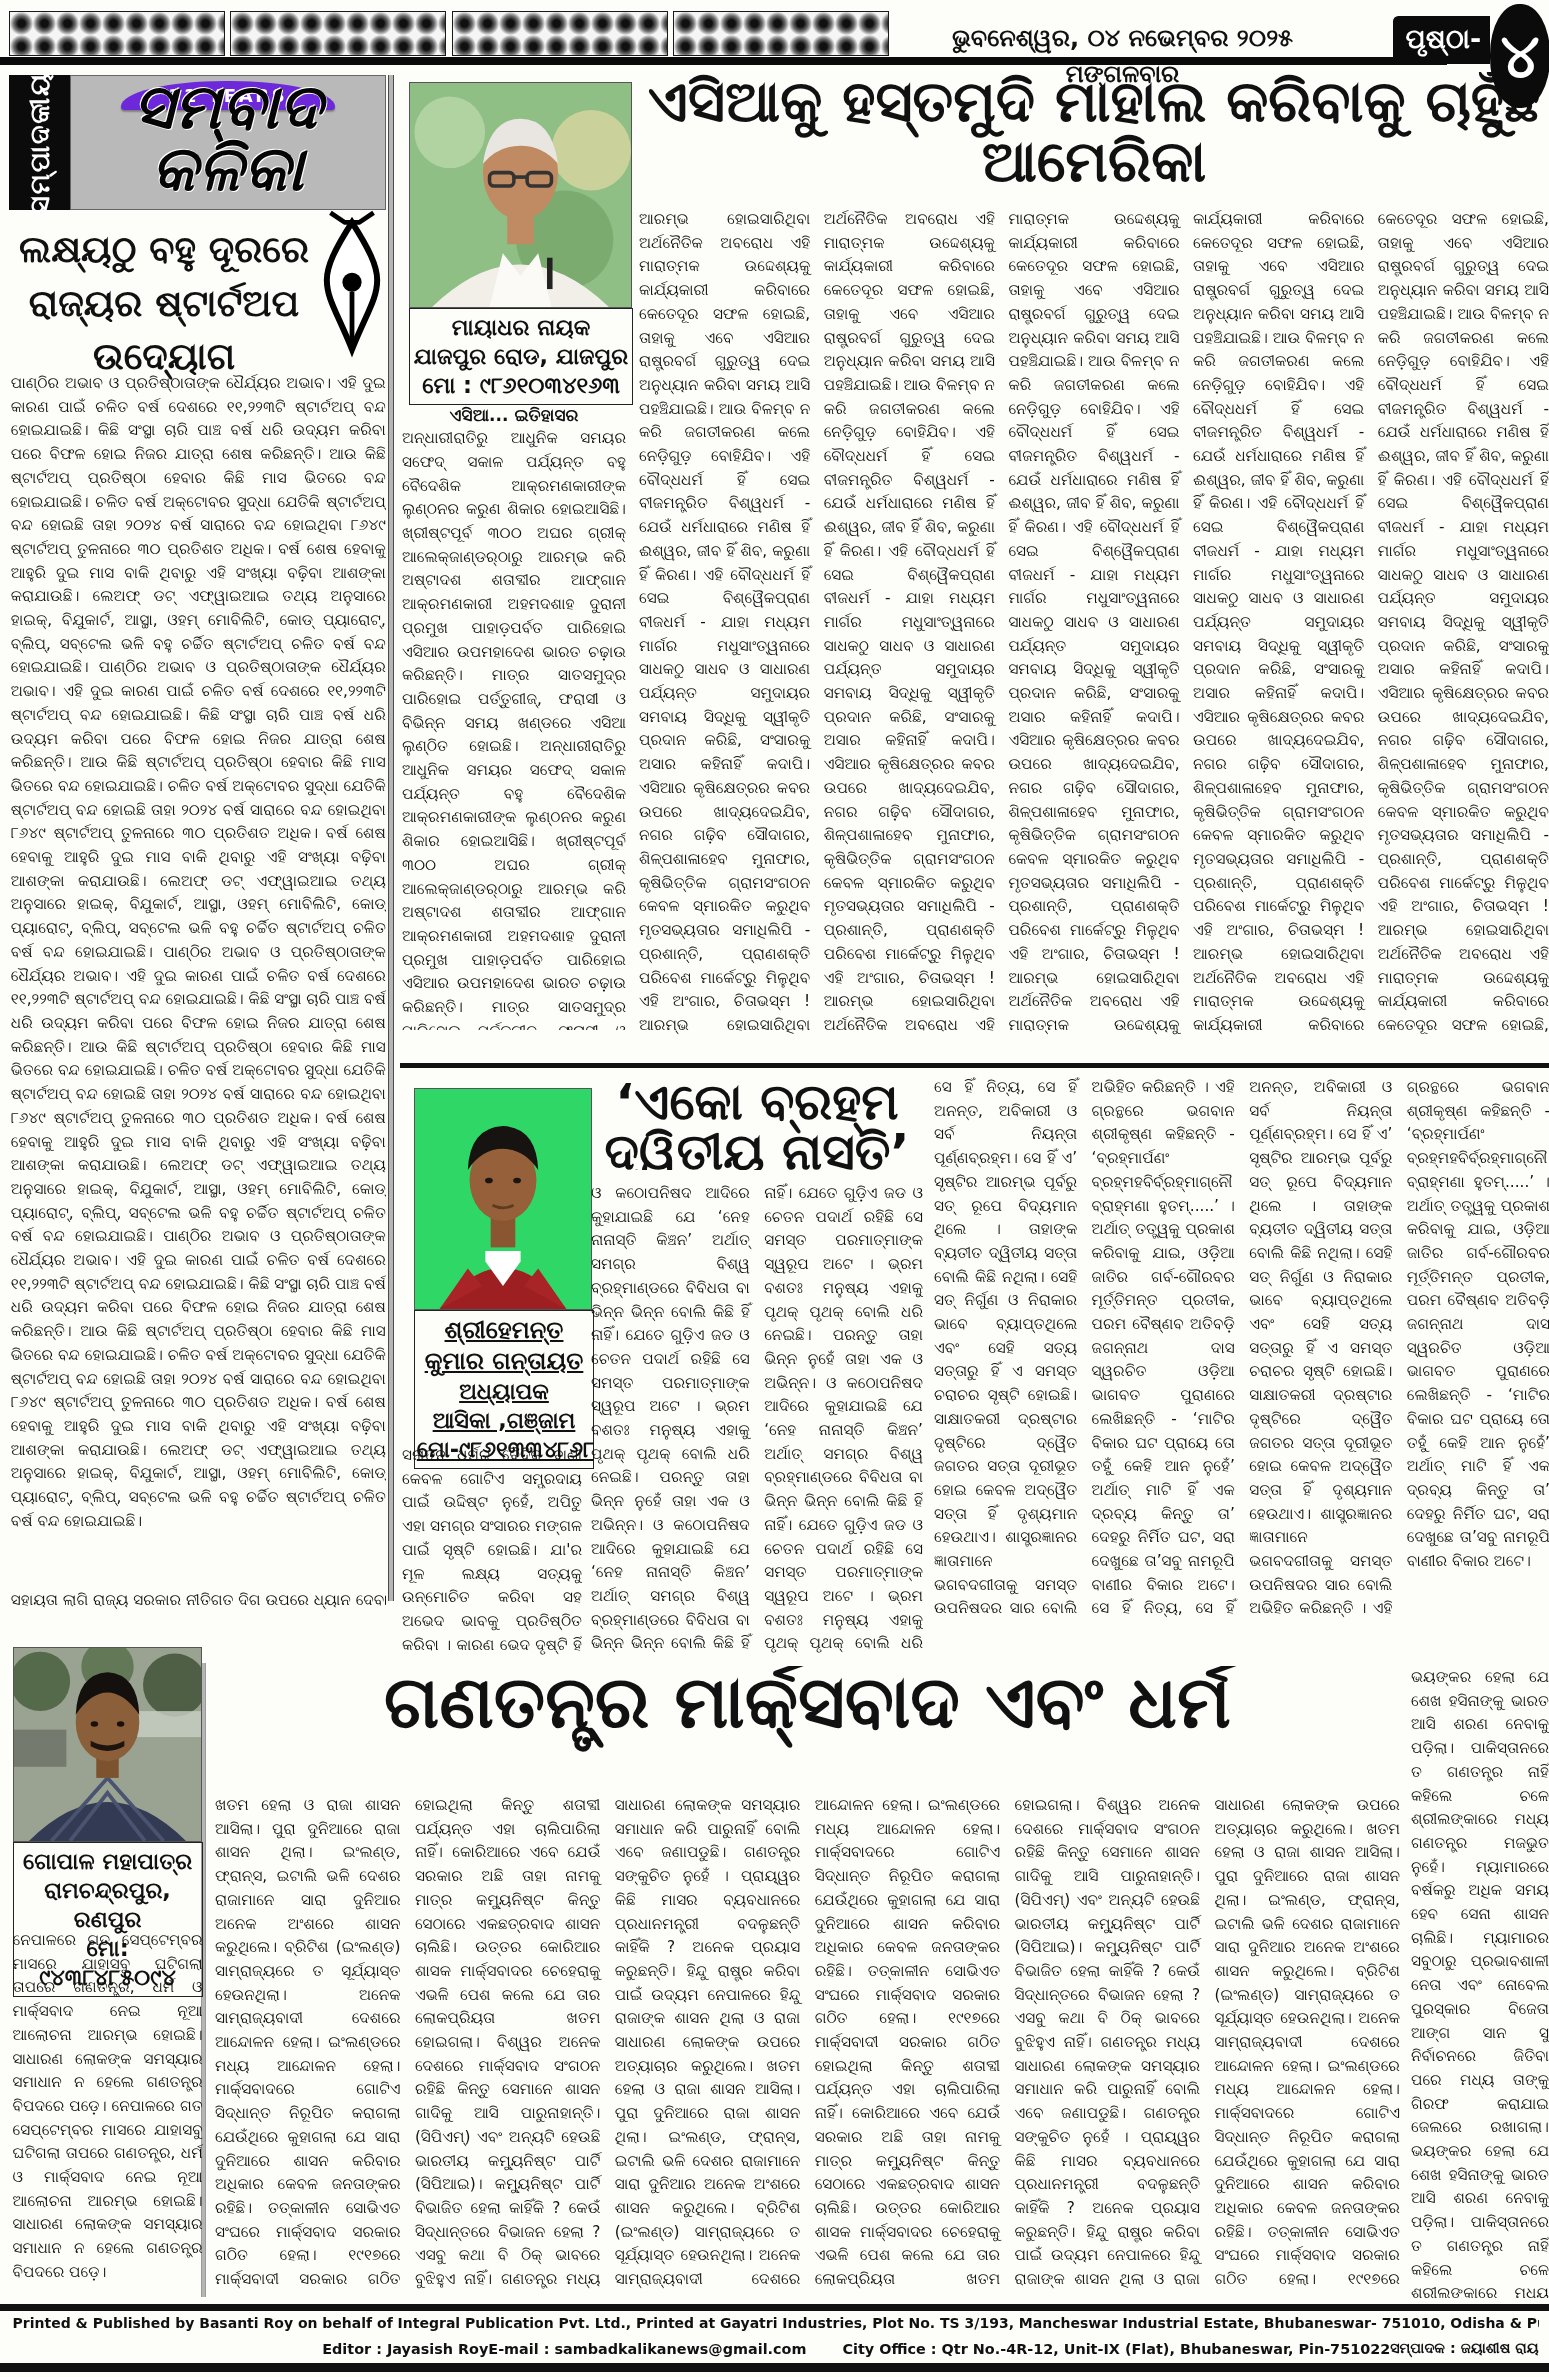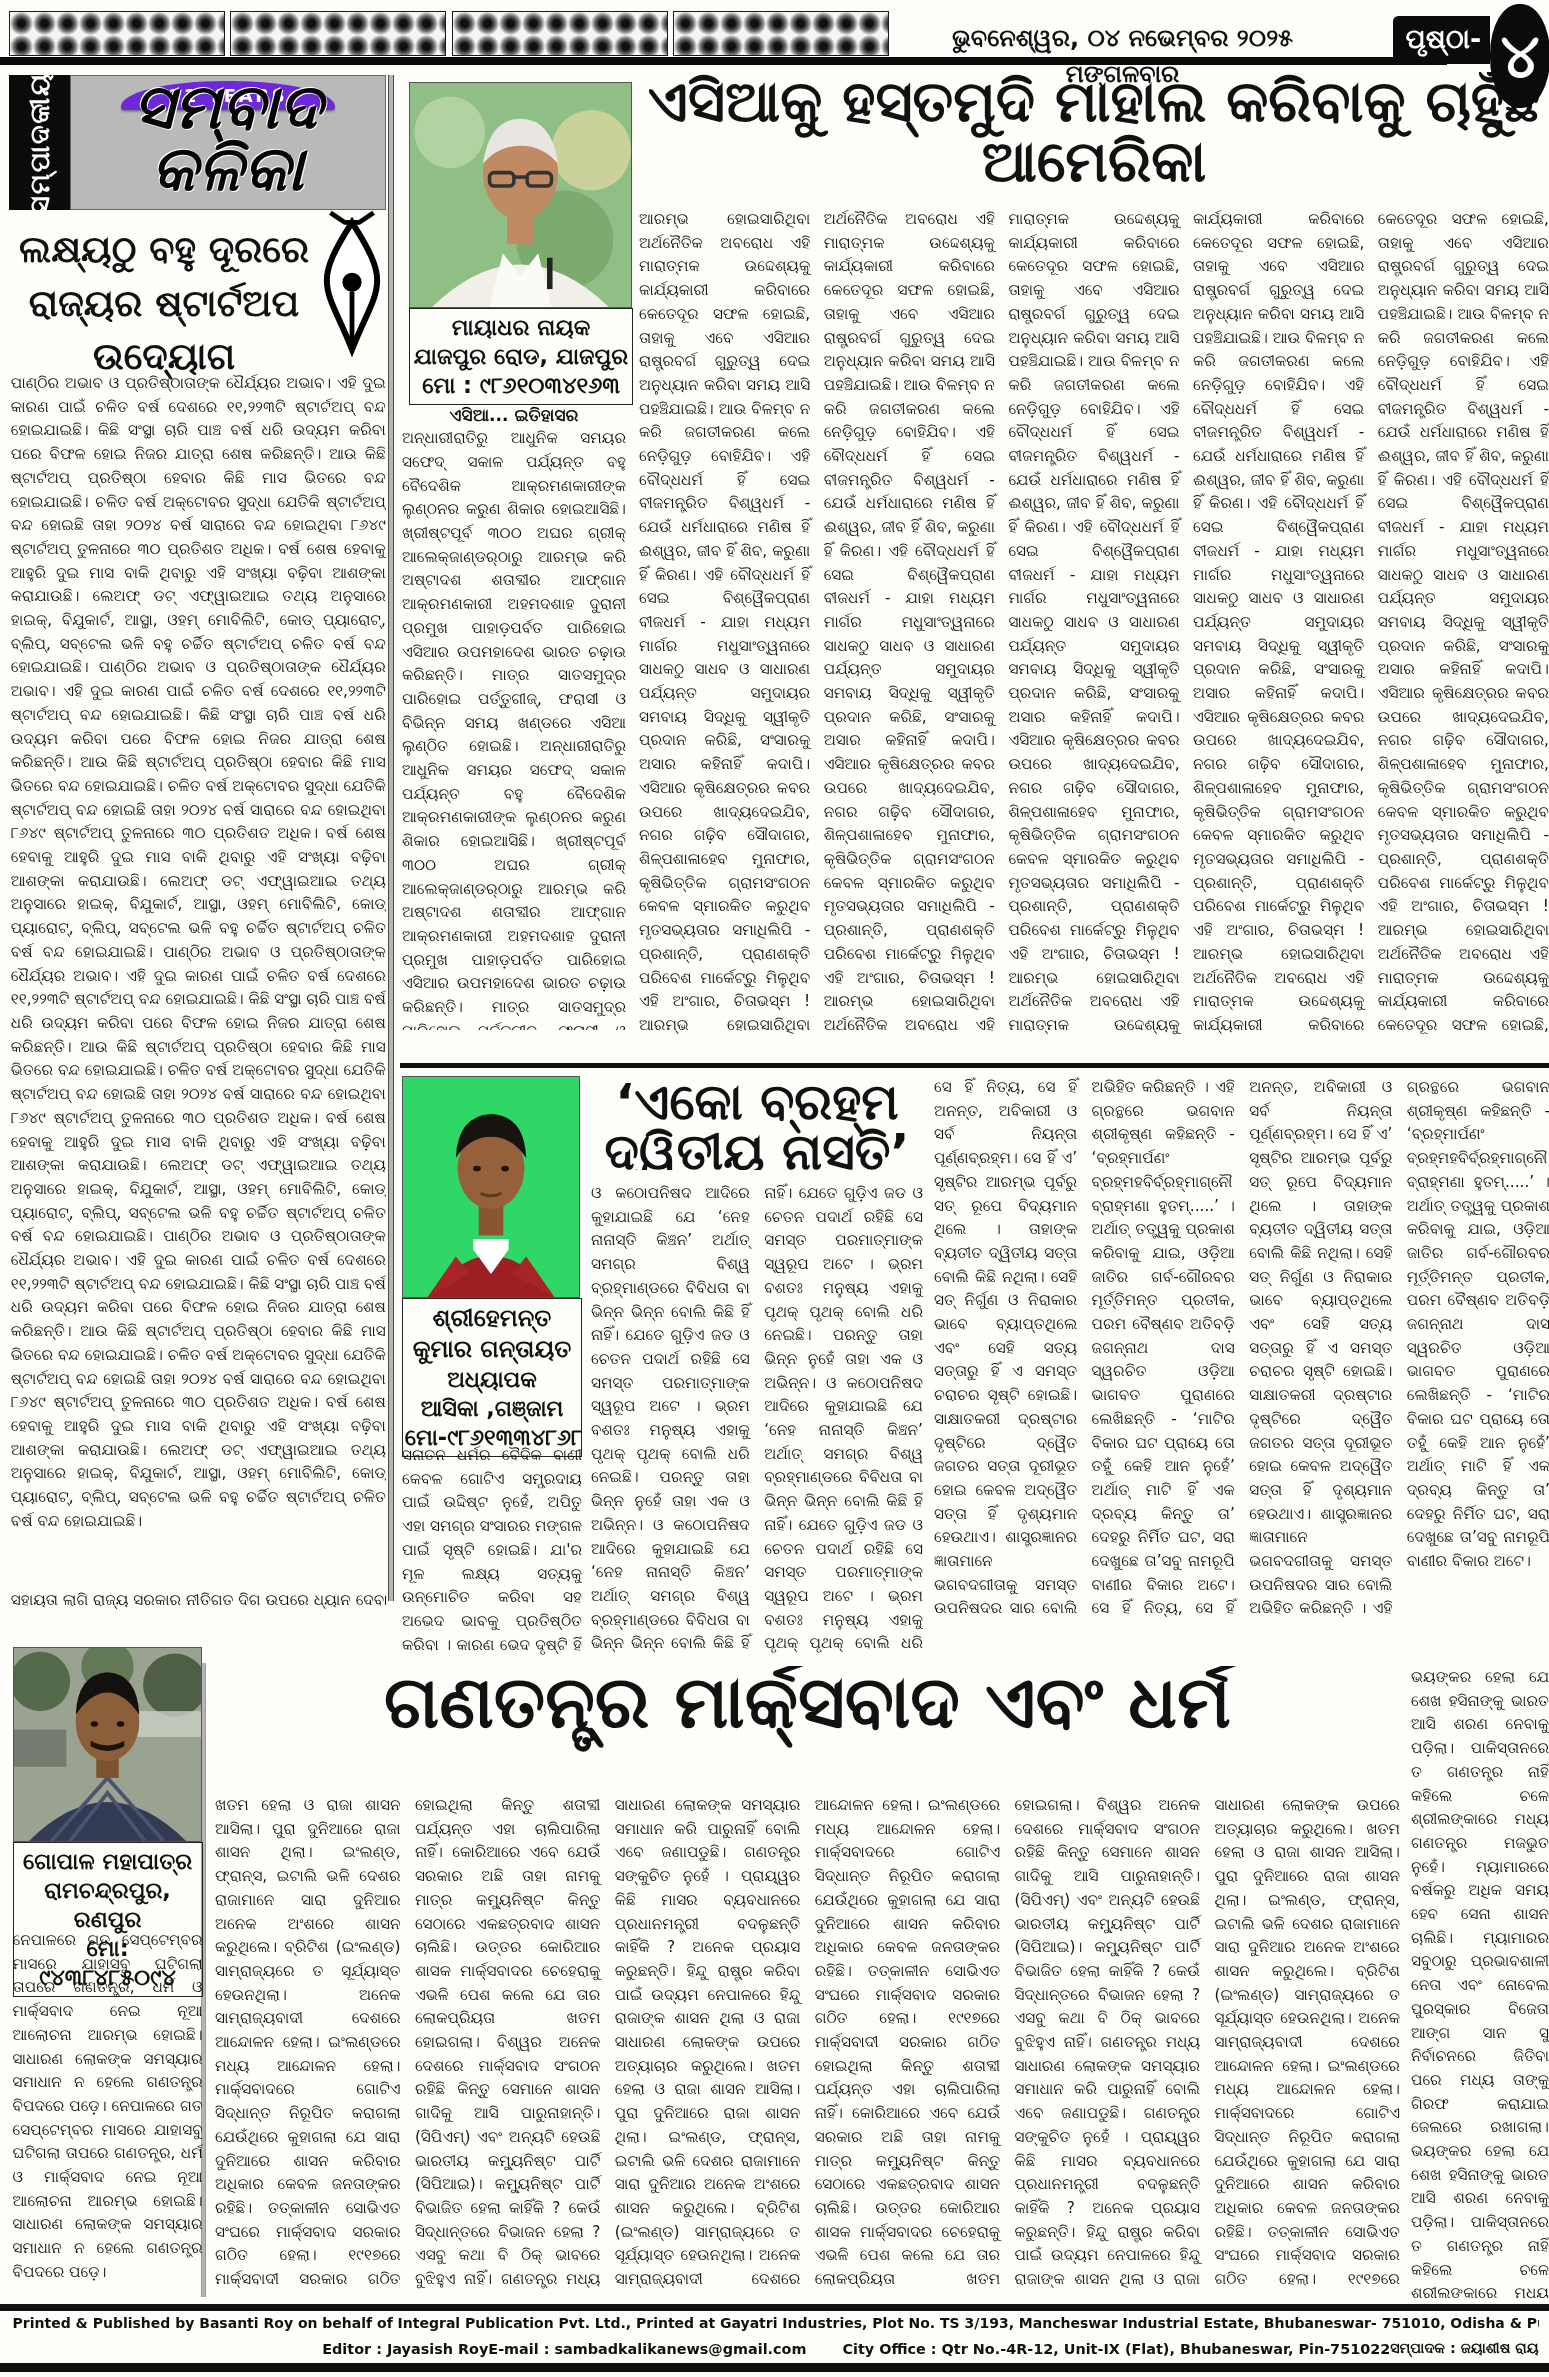--- a/index.html
+++ b/index.html
@@ -156,21 +156,21 @@
   </figure>
 
   <div class="top-body-left">
     <div class="lead-center">ଏସିଆ...  ଇତିହାସର</div>
     <div class="news" style="height:603px;">ଅନ୍ଧାରୀରାତିରୁ ଆଧୁନିକ ସମୟର ସଫେଦ୍ ସକାଳ ପର୍ଯ୍ୟନ୍ତ ବହୁ ବୈଦେଶିକ ଆକ୍ରମଣକାରୀଙ୍କ ଲୁଣ୍ଠନର କରୁଣ ଶିକାର ହୋଇଆସିଛି। ଖ୍ରୀଷ୍ଟପୂର୍ବ ୩୦୦ ଅଘର ଗ୍ରୀକ୍ ଆଲେକ୍ଜାଣ୍ଡର୍‌ଠାରୁ ଆରମ୍ଭ କରି ଅଷ୍ଟାଦଶ ଶତାବ୍ଦୀର ଆଫ୍‌ଗାନ ଆକ୍ରମଣକାରୀ ଅହମଦଶାହ ଦୁରାନୀ ପ୍ରମୁଖ ପାହାଡ଼ପର୍ବତ ପାରିହୋଇ ଏସିଆର ଉପମହାଦେଶ ଭାରତ ଚଢ଼ାଉ କରିଛନ୍ତି। ମାତ୍ର ସାତସମୁଦ୍ର ପାରିହୋଇ ପର୍ତ୍ତୁଗୀଜ୍, ଫରାସୀ ଓ ବିଭିନ୍ନ ସମୟ ଖଣ୍ଡରେ ଏସିଆ ଲୁଣ୍ଠିତ ହୋଇଛି।  ଅନ୍ଧାରୀରାତିରୁ ଆଧୁନିକ ସମୟର ସଫେଦ୍ ସକାଳ ପର୍ଯ୍ୟନ୍ତ ବହୁ ବୈଦେଶିକ ଆକ୍ରମଣକାରୀଙ୍କ ଲୁଣ୍ଠନର କରୁଣ ଶିକାର ହୋଇଆସିଛି। ଖ୍ରୀଷ୍ଟପୂର୍ବ ୩୦୦ ଅଘର ଗ୍ରୀକ୍ ଆଲେକ୍ଜାଣ୍ଡର୍‌ଠାରୁ ଆରମ୍ଭ କରି ଅଷ୍ଟାଦଶ ଶତାବ୍ଦୀର ଆଫ୍‌ଗାନ ଆକ୍ରମଣକାରୀ ଅହମଦଶାହ ଦୁରାନୀ ପ୍ରମୁଖ ପାହାଡ଼ପର୍ବତ ପାରିହୋଇ ଏସିଆର ଉପମହାଦେଶ ଭାରତ ଚଢ଼ାଉ କରିଛନ୍ତି। ମାତ୍ର ସାତସମୁଦ୍ର ପାରିହୋଇ ପର୍ତ୍ତୁଗୀଜ୍, ଫରାସୀ ଓ ବିଭିନ୍ନ ସମୟ ଖଣ୍ଡରେ ଏସିଆ ଲୁଣ୍ଠିତ ହୋଇଛି।</div>
   </div>
   <div class="top-body-right news">ଆରମ୍ଭ ହୋଇସାରିଥିବା ଅର୍ଥନୈତିକ ଅବରୋଧ ଏହି ମାରାତ୍ମକ ଉଦ୍ଦେଶ୍ୟକୁ କାର୍ଯ୍ୟକାରୀ କରିବାରେ କେତେଦୂର ସଫଳ ହୋଇଛି, ତାହାକୁ ଏବେ ଏସିଆର ରାଷ୍ଟ୍ରବର୍ଗ ଗୁରୁତ୍ୱ ଦେଇ ଅନୁଧ୍ୟାନ କରିବା ସମୟ ଆସି ପହଞ୍ଚିଯାଇଛି। ଆଉ ବିଳମ୍ବ ନ କରି ଜଗତୀକରଣ କଲେ ନେଡ଼ିଗୁଡ଼ ବୋହିଯିବ। ଏହି ବୌଦ୍ଧଧର୍ମ ହିଁ ସେଇ ବୀଜମନ୍ତ୍ରିତ ବିଶ୍ୱଧର୍ମ - ଯେଉଁ ଧର୍ମଧାରାରେ ମଣିଷ ହିଁ ଈଶ୍ୱର, ଜୀବ ହିଁ ଶିବ, କରୁଣା ହିଁ କିରଣ। ଏହି ବୌଦ୍ଧଧର୍ମ ହିଁ ସେଇ ବିଶ୍ୱୈକପ୍ରାଣ ବୀଜଧର୍ମ - ଯାହା ମଧ୍ୟମ ମାର୍ଗର ମଧୁସାଂତ୍ୱନାରେ ସାଧକଠୁ ସାଧବ ଓ ସାଧାରଣ ପର୍ଯ୍ୟନ୍ତ ସମୁଦାୟର ସମବାୟ ସିଦ୍ଧିକୁ ସ୍ୱୀକୃତି ପ୍ରଦାନ କରିଛି, ସଂସାରକୁ ଅସାର କହିନାହିଁ କଦାପି। ଏସିଆର କୃଷିକ୍ଷେତ୍ରର କବର ଉପରେ ଖାଦ୍ୟଦେଇଯିବ, ନଗର ଗଢ଼ିବ ସୌଦାଗର, ଶିଳ୍ପଶାଳାହେବ ମୁନାଫାର, କୃଷିଭିତ୍ତିକ ଗ୍ରାମସଂଗଠନ କେବଳ ସ୍ମାରକିତ କରୁଥିବ ମୃତସଭ୍ୟତାର ସମାଧିଲିପି - ପ୍ରଶାନ୍ତି, ପ୍ରାଣଶକ୍ତି ପରିବେଶ ମାର୍କେଟ୍‌ରୁ ମିଳୁଥିବ ଏହି ଅଂଗାର, ଚିତାଭସ୍ମ !  ଆରମ୍ଭ ହୋଇସାରିଥିବା ଅର୍ଥନୈତିକ ଅବରୋଧ ଏହି ମାରାତ୍ମକ ଉଦ୍ଦେଶ୍ୟକୁ କାର୍ଯ୍ୟକାରୀ କରିବାରେ କେତେଦୂର ସଫଳ ହୋଇଛି, ତାହାକୁ ଏବେ ଏସିଆର ରାଷ୍ଟ୍ରବର୍ଗ ଗୁରୁତ୍ୱ ଦେଇ ଅନୁଧ୍ୟାନ କରିବା ସମୟ ଆସି ପହଞ୍ଚିଯାଇଛି। ଆଉ ବିଳମ୍ବ ନ କରି ଜଗତୀକରଣ କଲେ ନେଡ଼ିଗୁଡ଼ ବୋହିଯିବ। ଏହି ବୌଦ୍ଧଧର୍ମ ହିଁ ସେଇ ବୀଜମନ୍ତ୍ରିତ ବିଶ୍ୱଧର୍ମ - ଯେଉଁ ଧର୍ମଧାରାରେ ମଣିଷ ହିଁ ଈଶ୍ୱର, ଜୀବ ହିଁ ଶିବ, କରୁଣା ହିଁ କିରଣ। ଏହି ବୌଦ୍ଧଧର୍ମ ହିଁ ସେଇ ବିଶ୍ୱୈକପ୍ରାଣ ବୀଜଧର୍ମ - ଯାହା ମଧ୍ୟମ ମାର୍ଗର ମଧୁସାଂତ୍ୱନାରେ ସାଧକଠୁ ସାଧବ ଓ ସାଧାରଣ ପର୍ଯ୍ୟନ୍ତ ସମୁଦାୟର ସମବାୟ ସିଦ୍ଧିକୁ ସ୍ୱୀକୃତି ପ୍ରଦାନ କରିଛି, ସଂସାରକୁ ଅସାର କହିନାହିଁ କଦାପି। ଏସିଆର କୃଷିକ୍ଷେତ୍ରର କବର ଉପରେ ଖାଦ୍ୟଦେଇଯିବ, ନଗର ଗଢ଼ିବ ସୌଦାଗର, ଶିଳ୍ପଶାଳାହେବ ମୁନାଫାର, କୃଷିଭିତ୍ତିକ ଗ୍ରାମସଂଗଠନ କେବଳ ସ୍ମାରକିତ କରୁଥିବ ମୃତସଭ୍ୟତାର ସମାଧିଲିପି - ପ୍ରଶାନ୍ତି, ପ୍ରାଣଶକ୍ତି ପରିବେଶ ମାର୍କେଟ୍‌ରୁ ମିଳୁଥିବ ଏହି ଅଂଗାର, ଚିତାଭସ୍ମ !  ଆରମ୍ଭ ହୋଇସାରିଥିବା ଅର୍ଥନୈତିକ ଅବରୋଧ ଏହି ମାରାତ୍ମକ ଉଦ୍ଦେଶ୍ୟକୁ କାର୍ଯ୍ୟକାରୀ କରିବାରେ କେତେଦୂର ସଫଳ ହୋଇଛି, ତାହାକୁ ଏବେ ଏସିଆର ରାଷ୍ଟ୍ରବର୍ଗ ଗୁରୁତ୍ୱ ଦେଇ ଅନୁଧ୍ୟାନ କରିବା ସମୟ ଆସି ପହଞ୍ଚିଯାଇଛି। ଆଉ ବିଳମ୍ବ ନ କରି ଜଗତୀକରଣ କଲେ ନେଡ଼ିଗୁଡ଼ ବୋହିଯିବ। ଏହି ବୌଦ୍ଧଧର୍ମ ହିଁ ସେଇ ବୀଜମନ୍ତ୍ରିତ ବିଶ୍ୱଧର୍ମ - ଯେଉଁ ଧର୍ମଧାରାରେ ମଣିଷ ହିଁ ଈଶ୍ୱର, ଜୀବ ହିଁ ଶିବ, କରୁଣା ହିଁ କିରଣ। ଏହି ବୌଦ୍ଧଧର୍ମ ହିଁ ସେଇ ବିଶ୍ୱୈକପ୍ରାଣ ବୀଜଧର୍ମ - ଯାହା ମଧ୍ୟମ ମାର୍ଗର ମଧୁସାଂତ୍ୱନାରେ ସାଧକଠୁ ସାଧବ ଓ ସାଧାରଣ ପର୍ଯ୍ୟନ୍ତ ସମୁଦାୟର ସମବାୟ ସିଦ୍ଧିକୁ ସ୍ୱୀକୃତି ପ୍ରଦାନ କରିଛି, ସଂସାରକୁ ଅସାର କହିନାହିଁ କଦାପି। ଏସିଆର କୃଷିକ୍ଷେତ୍ରର କବର ଉପରେ ଖାଦ୍ୟଦେଇଯିବ, ନଗର ଗଢ଼ିବ ସୌଦାଗର, ଶିଳ୍ପଶାଳାହେବ ମୁନାଫାର, କୃଷିଭିତ୍ତିକ ଗ୍ରାମସଂଗଠନ କେବଳ ସ୍ମାରକିତ କରୁଥିବ ମୃତସଭ୍ୟତାର ସମାଧିଲିପି - ପ୍ରଶାନ୍ତି, ପ୍ରାଣଶକ୍ତି ପରିବେଶ ମାର୍କେଟ୍‌ରୁ ମିଳୁଥିବ ଏହି ଅଂଗାର, ଚିତାଭସ୍ମ !  ଆରମ୍ଭ ହୋଇସାରିଥିବା ଅର୍ଥନୈତିକ ଅବରୋଧ ଏହି ମାରାତ୍ମକ ଉଦ୍ଦେଶ୍ୟକୁ କାର୍ଯ୍ୟକାରୀ କରିବାରେ କେତେଦୂର ସଫଳ ହୋଇଛି, ତାହାକୁ ଏବେ ଏସିଆର ରାଷ୍ଟ୍ରବର୍ଗ ଗୁରୁତ୍ୱ ଦେଇ ଅନୁଧ୍ୟାନ କରିବା ସମୟ ଆସି ପହଞ୍ଚିଯାଇଛି। ଆଉ ବିଳମ୍ବ ନ କରି ଜଗତୀକରଣ କଲେ ନେଡ଼ିଗୁଡ଼ ବୋହିଯିବ। ଏହି ବୌଦ୍ଧଧର୍ମ ହିଁ ସେଇ ବୀଜମନ୍ତ୍ରିତ ବିଶ୍ୱଧର୍ମ - ଯେଉଁ ଧର୍ମଧାରାରେ ମଣିଷ ହିଁ ଈଶ୍ୱର, ଜୀବ ହିଁ ଶିବ, କରୁଣା ହିଁ କିରଣ। ଏହି ବୌଦ୍ଧଧର୍ମ ହିଁ ସେଇ ବିଶ୍ୱୈକପ୍ରାଣ ବୀଜଧର୍ମ - ଯାହା ମଧ୍ୟମ ମାର୍ଗର ମଧୁସାଂତ୍ୱନାରେ ସାଧକଠୁ ସାଧବ ଓ ସାଧାରଣ ପର୍ଯ୍ୟନ୍ତ ସମୁଦାୟର ସମବାୟ ସିଦ୍ଧିକୁ ସ୍ୱୀକୃତି ପ୍ରଦାନ କରିଛି, ସଂସାରକୁ ଅସାର କହିନାହିଁ କଦାପି। ଏସିଆର କୃଷିକ୍ଷେତ୍ରର କବର ଉପରେ ଖାଦ୍ୟଦେଇଯିବ, ନଗର ଗଢ଼ିବ ସୌଦାଗର, ଶିଳ୍ପଶାଳାହେବ ମୁନାଫାର, କୃଷିଭିତ୍ତିକ ଗ୍ରାମସଂଗଠନ କେବଳ ସ୍ମାରକିତ କରୁଥିବ ମୃତସଭ୍ୟତାର ସମାଧିଲିପି - ପ୍ରଶାନ୍ତି, ପ୍ରାଣଶକ୍ତି ପରିବେଶ ମାର୍କେଟ୍‌ରୁ ମିଳୁଥିବ ଏହି ଅଂଗାର, ଚିତାଭସ୍ମ !  ଆରମ୍ଭ ହୋଇସାରିଥିବା ଅର୍ଥନୈତିକ ଅବରୋଧ ଏହି ମାରାତ୍ମକ ଉଦ୍ଦେଶ୍ୟକୁ କାର୍ଯ୍ୟକାରୀ କରିବାରେ କେତେଦୂର ସଫଳ ହୋଇଛି, ତାହାକୁ ଏବେ ଏସିଆର ରାଷ୍ଟ୍ରବର୍ଗ ଗୁରୁତ୍ୱ ଦେଇ ଅନୁଧ୍ୟାନ କରିବା ସମୟ ଆସି ପହଞ୍ଚିଯାଇଛି। ଆଉ ବିଳମ୍ବ ନ କରି ଜଗତୀକରଣ କଲେ ନେଡ଼ିଗୁଡ଼ ବୋହିଯିବ। ଏହି ବୌଦ୍ଧଧର୍ମ ହିଁ ସେଇ ବୀଜମନ୍ତ୍ରିତ ବିଶ୍ୱଧର୍ମ - ଯେଉଁ ଧର୍ମଧାରାରେ ମଣିଷ ହିଁ ଈଶ୍ୱର, ଜୀବ ହିଁ ଶିବ, କରୁଣା ହିଁ କିରଣ। ଏହି ବୌଦ୍ଧଧର୍ମ ହିଁ ସେଇ ବିଶ୍ୱୈକପ୍ରାଣ ବୀଜଧର୍ମ - ଯାହା ମଧ୍ୟମ ମାର୍ଗର ମଧୁସାଂତ୍ୱନାରେ ସାଧକଠୁ ସାଧବ ଓ ସାଧାରଣ ପର୍ଯ୍ୟନ୍ତ ସମୁଦାୟର ସମବାୟ ସିଦ୍ଧିକୁ ସ୍ୱୀକୃତି ପ୍ରଦାନ କରିଛି, ସଂସାରକୁ ଅସାର କହିନାହିଁ କଦାପି। ଏସିଆର କୃଷିକ୍ଷେତ୍ରର କବର ଉପରେ ଖାଦ୍ୟଦେଇଯିବ, ନଗର ଗଢ଼ିବ ସୌଦାଗର, ଶିଳ୍ପଶାଳାହେବ ମୁନାଫାର, କୃଷିଭିତ୍ତିକ ଗ୍ରାମସଂଗଠନ କେବଳ ସ୍ମାରକିତ କରୁଥିବ ମୃତସଭ୍ୟତାର ସମାଧିଲିପି - ପ୍ରଶାନ୍ତି, ପ୍ରାଣଶକ୍ତି ପରିବେଶ ମାର୍କେଟ୍‌ରୁ ମିଳୁଥିବ ଏହି ଅଂଗାର, ଚିତାଭସ୍ମ !  ଆରମ୍ଭ ହୋଇସାରିଥିବା ଅର୍ଥନୈତିକ ଅବରୋଧ ଏହି ମାରାତ୍ମକ ଉଦ୍ଦେଶ୍ୟକୁ କାର୍ଯ୍ୟକାରୀ କରିବାରେ କେତେଦୂର ସଫଳ ହୋଇଛି, ତାହାକୁ ଏବେ ଏସିଆର ରାଷ୍ଟ୍ରବର୍ଗ ଗୁରୁତ୍ୱ ଦେଇ ଅନୁଧ୍ୟାନ କରିବା ସମୟ ଆସି ପହଞ୍ଚିଯାଇଛି। ଆଉ ବିଳମ୍ବ ନ କରି ଜଗତୀକରଣ କଲେ ନେଡ଼ିଗୁଡ଼ ବୋହିଯିବ। ଏହି ବୌଦ୍ଧଧର୍ମ ହିଁ ସେଇ ବୀଜମନ୍ତ୍ରିତ ବିଶ୍ୱଧର୍ମ - ଯେଉଁ ଧର୍ମଧାରାରେ ମଣିଷ ହିଁ ଈଶ୍ୱର, ଜୀବ ହିଁ ଶିବ, କରୁଣା ହିଁ କିରଣ। ଏହି ବୌଦ୍ଧଧର୍ମ ହିଁ ସେଇ ବିଶ୍ୱୈକପ୍ରାଣ ବୀଜଧର୍ମ - ଯାହା ମଧ୍ୟମ ମାର୍ଗର ମଧୁସାଂତ୍ୱନାରେ ସାଧକଠୁ ସାଧବ ଓ ସାଧାରଣ ପର୍ଯ୍ୟନ୍ତ ସମୁଦାୟର ସମବାୟ ସିଦ୍ଧିକୁ ସ୍ୱୀକୃତି ପ୍ରଦାନ କରିଛି, ସଂସାରକୁ ଅସାର କହିନାହିଁ କଦାପି। ଏସିଆର କୃଷିକ୍ଷେତ୍ରର କବର ଉପରେ ଖାଦ୍ୟଦେଇଯିବ, ନଗର ଗଢ଼ିବ ସୌଦାଗର, ଶିଳ୍ପଶାଳାହେବ ମୁନାଫାର, କୃଷିଭିତ୍ତିକ ଗ୍ରାମସଂଗଠନ କେବଳ ସ୍ମାରକିତ କରୁଥିବ ମୃତସଭ୍ୟତାର ସମାଧିଲିପି - ପ୍ରଶାନ୍ତି, ପ୍ରାଣଶକ୍ତି ପରିବେଶ ମାର୍କେଟ୍‌ରୁ ମିଳୁଥିବ ଏହି ଅଂଗାର, ଚିତାଭସ୍ମ !</div>
 
   <div class="mid-rule"></div>
 
-  <figure class="fig fig2" style="margin:0;">
+  <figure class="fig fig2" style="margin:12px;text-decoration:underline;">
     <svg class="ph" width="176" height="220" viewBox="0 0 100 125" preserveAspectRatio="none">
       <rect width="100" height="125" fill="#2fd866"></rect>
       <path d="M14 125 Q50 78 86 125 Z" fill="#9e1f22"></path>
       <path d="M40 98 L50 112 L60 98 L60 92 L40 92 Z" fill="#fff"></path>
       <rect x="43" y="72" width="14" height="18" fill="#8a5631"></rect>
       <ellipse cx="50" cy="52" rx="19" ry="23" fill="#96603a"></ellipse>
       <path d="M30 46 Q31 22 50 21 Q69 22 70 46 Q62 34 50 34 Q38 34 30 46 Z" fill="#161311"></path>
       <ellipse cx="42" cy="52" rx="2.2" ry="1.6" fill="#1c1410"></ellipse>
       <ellipse cx="58" cy="52" rx="2.2" ry="1.6" fill="#1c1410"></ellipse>
       <path d="M44 66 Q50 69 56 66" fill="none" stroke="#5d3a22" stroke-width="1.6"></path>

